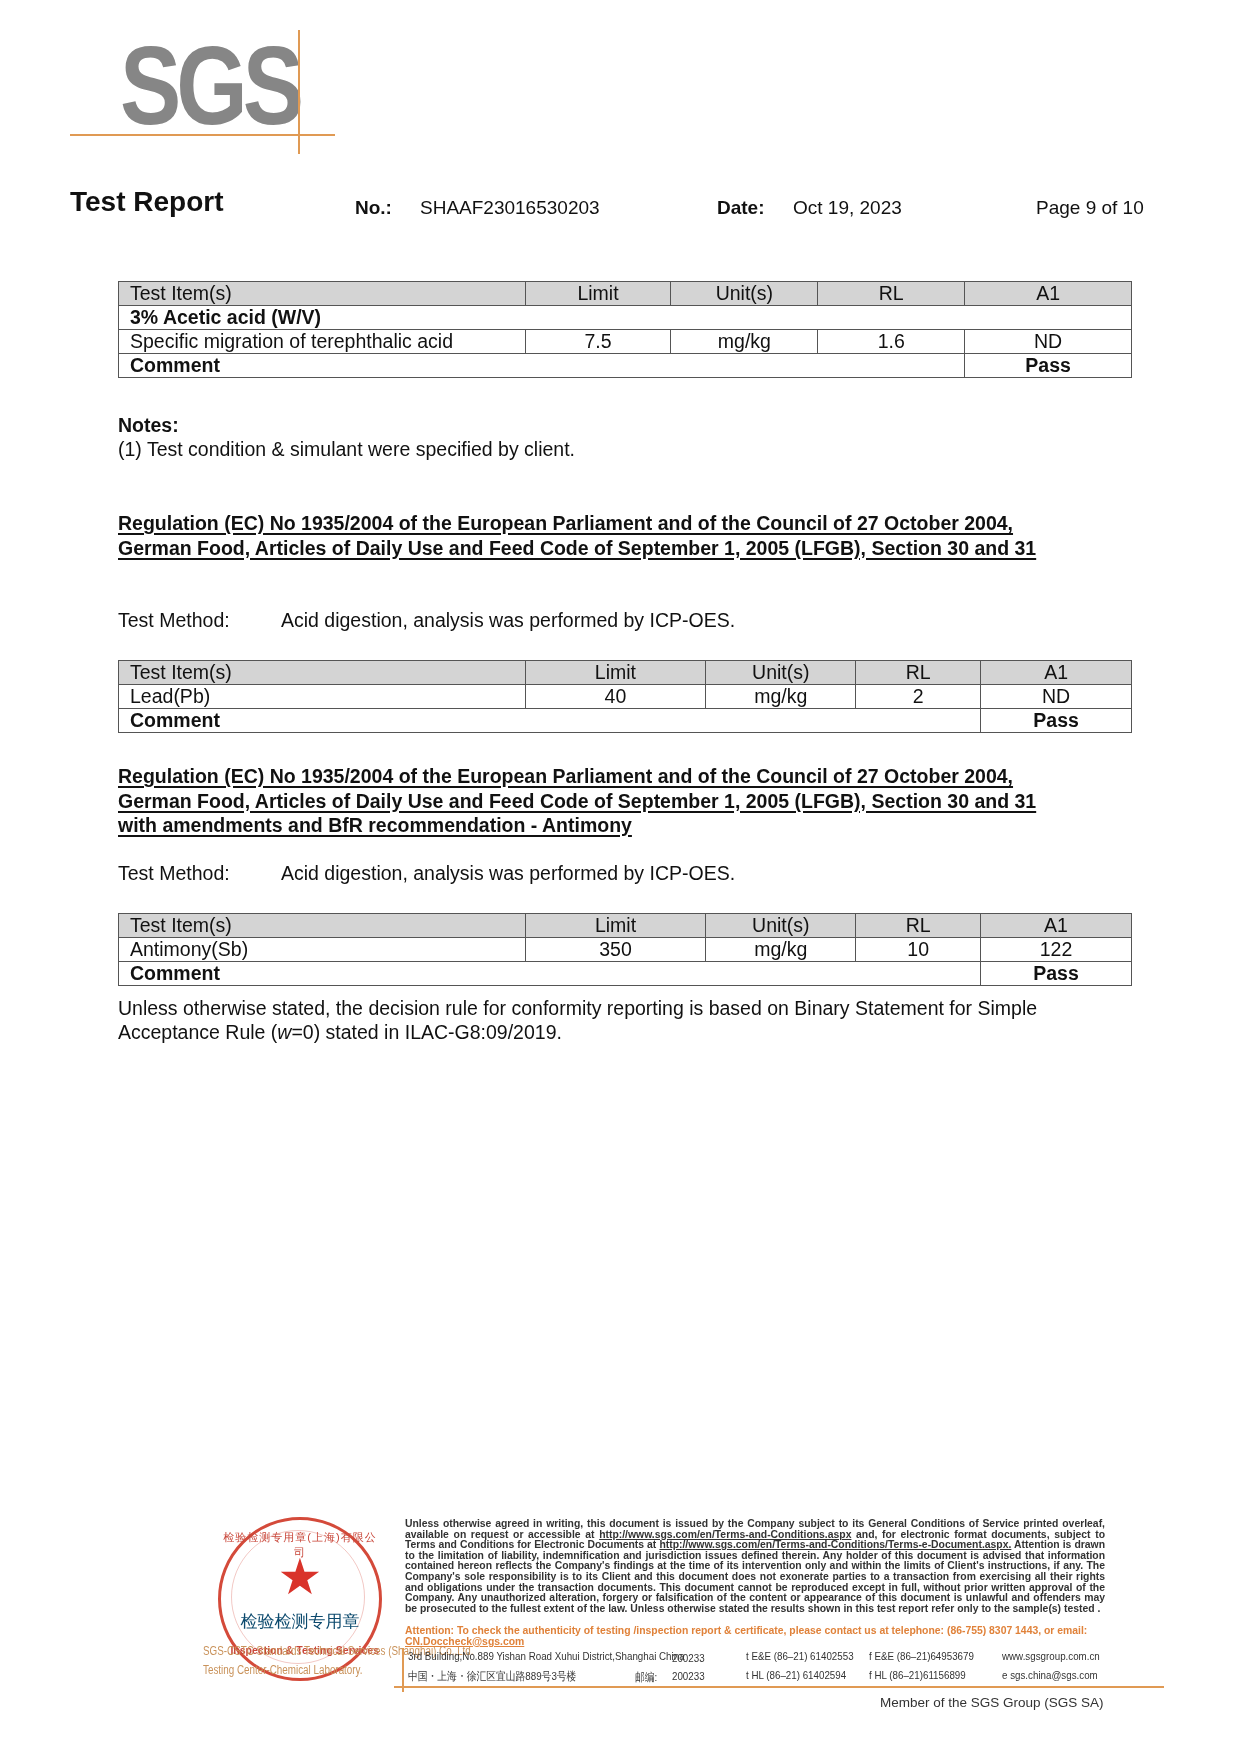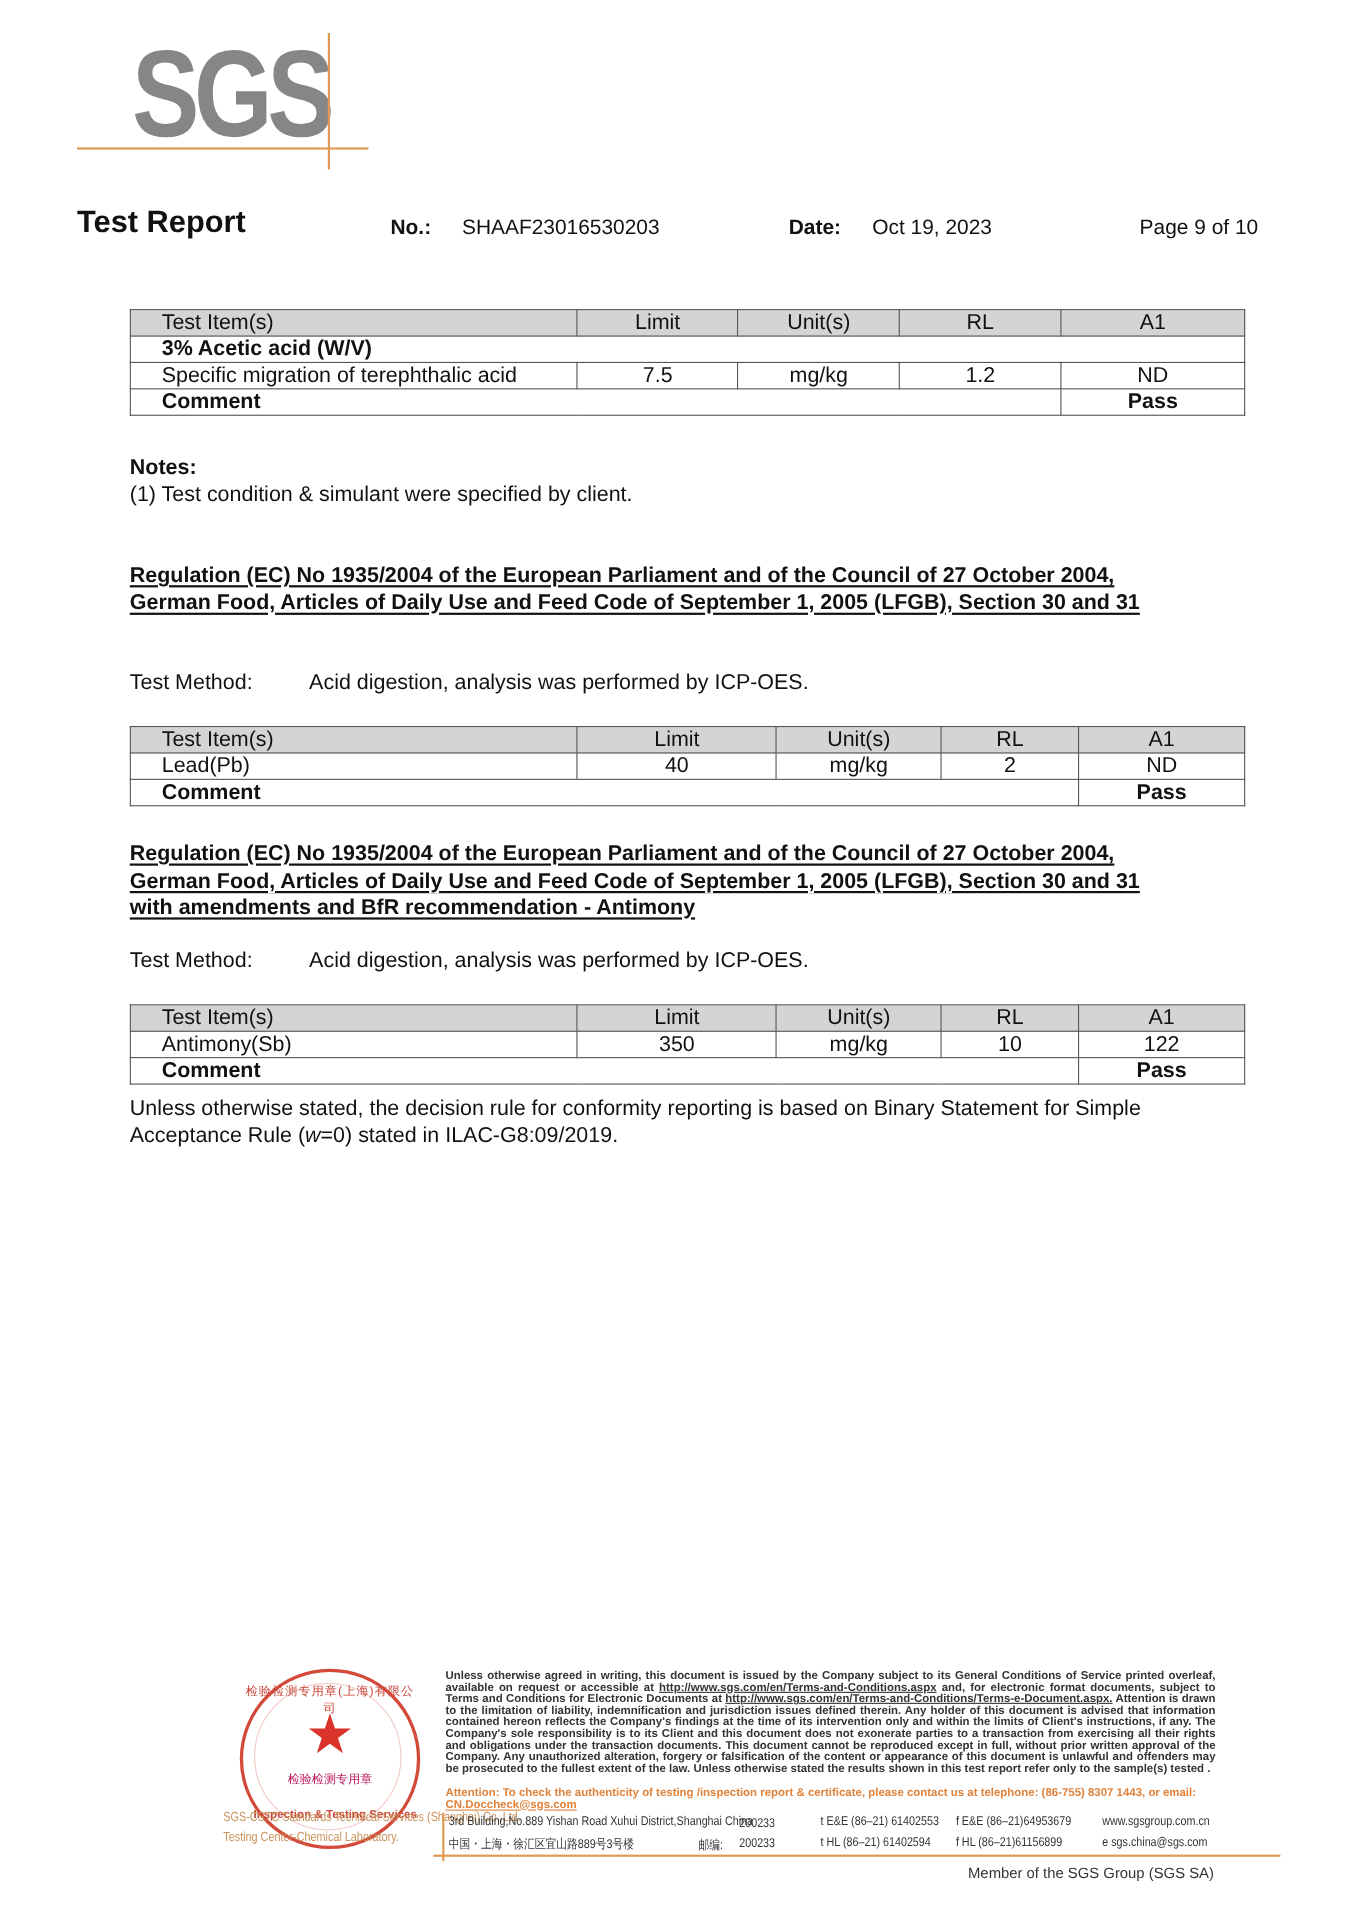--- a/index.html
+++ b/index.html
@@ -14,33 +14,33 @@
       transform: scaleX(0.82); transform-origin: left top; line-height: 1;
     }
     .logo-hline { position: absolute; left: 70px; top: 134px; width: 265px; height: 1.5px; background: #e09a54; }
     .logo-vline { position: absolute; left: 298px; top: 30px; width: 1.5px; height: 124px; background: #e09a54; }
     
     .hdr-title { position: absolute; left: 70px; top: 186px; font-size: 28px; font-weight: bold; }
     .hdr-lbl { position: absolute; top: 197px; font-size: 19px; font-weight: bold; }
     .hdr-val { position: absolute; top: 197px; font-size: 19px; }
     
     table.rep { position: absolute; left: 118px; width: 1014px; border-collapse: collapse; font-size: 19.5px; }
-    table.rep td { border: 1.6px solid #555; padding: 0 28px; height: 23px; line-height: 23px; }
+    table.rep td { border: 1.6px solid #555; padding: 0 11px; height: 23px; line-height: 23px; }
     table.rep tr.head td { background: #d4d4d4; }
     table.rep td.c { text-align: center; }
     table.rep .b { font-weight: bold; }
     .txt { position: absolute; font-size: 19.5px; line-height: 24px; }
     .reg { position: absolute; left: 118px; font-size: 19.5px; font-weight: bold; line-height: 24.5px; text-decoration: underline; text-decoration-thickness: 2px; text-underline-offset: 3px; width: 1020px; }
     .method-lbl { position: absolute; left: 118px; font-size: 19.5px; }
     .method-val { position: absolute; left: 281px; font-size: 19.5px; }
     
     .stamp { position: absolute; left: 218px; top: 1517px; width: 158px; height: 158px; border: 3px solid #d44a3a; border-radius: 50%; }
     .stamp-inner { position: absolute; left: 10px; top: 10px; width: 132px; height: 132px; border: 1px solid rgba(212,74,58,0.3); border-radius: 50%; }
     .stamp-star { position: absolute; left: 0; width: 100%; top: 32px; text-align: center; font-size: 50px; color: #d9332a; line-height: 1; }
-    .stamp-cn { position: absolute; left: 0; width: 100%; top: 90px; text-align: center; font-size: 11px; color: #be185d; }
+    .stamp-cn { position: absolute; left: 0; width: 100%; top: 90px; text-align: center; font-size: 17px; color: #0c4a6e; }
     .stamp-en { position: absolute; left: 0; width: 100%; top: 124px; text-align: right; font-size: 10.5px; font-weight: bold; color: #c9473a; }
     .stamp-top { position: absolute; left: 0; width: 100%; top: 10px; text-align: center; font-size: 11px; color: #c9473a; letter-spacing: 1px; }
     .lab-line1 { position: absolute; left: 203px; top: 1644px; font-size: 12px; color: #c9925a; transform: scaleX(0.82); transform-origin: left top; white-space: nowrap; }
     .lab-line2 { position: absolute; left: 203px; top: 1663px; font-size: 12px; color: #c9925a; transform: scaleX(0.82); transform-origin: left top; white-space: nowrap; }
     .disclaimer { position: absolute; left: 405px; top: 1519px; width: 700px; font-size: 10.4px; line-height: 10.6px; text-align: justify; font-weight: bold; color: #333; }
     .disclaimer .u { text-decoration: underline; }
     .attention { position: absolute; left: 405px; top: 1626px; width: 720px; font-size: 10.4px; line-height: 10.6px; font-weight: bold; color: #e0823a; }
     .attention .u { text-decoration: underline; }
     .addr-vline { position: absolute; left: 402px; top: 1648px; width: 1.5px; height: 44px; background: #e09a54; }
     .addr-hline { position: absolute; left: 394px; top: 1686px; width: 770px; height: 1.5px; background: #e09a54; }
@@ -77,21 +77,21 @@
     <td class="c">RL</td>
     <td class="c">A1</td>
   </tr>
   <tr>
     <td colspan="5" class="b">3% Acetic acid (W/V)</td>
   </tr>
   <tr>
     <td>Specific migration of terephthalic acid</td>
     <td class="c">7.5</td>
     <td class="c">mg/kg</td>
-    <td class="c">1.2</td>
+    <td class="c">1.6</td>
     <td class="c">ND</td>
   </tr>
   <tr>
     <td colspan="4" class="b">Comment</td>
     <td class="c b">Pass</td>
   </tr>
 </tbody>
   </table>
 
 <div class="txt" style="left:118px; top:413px; font-weight:bold;">Notes:</div>

